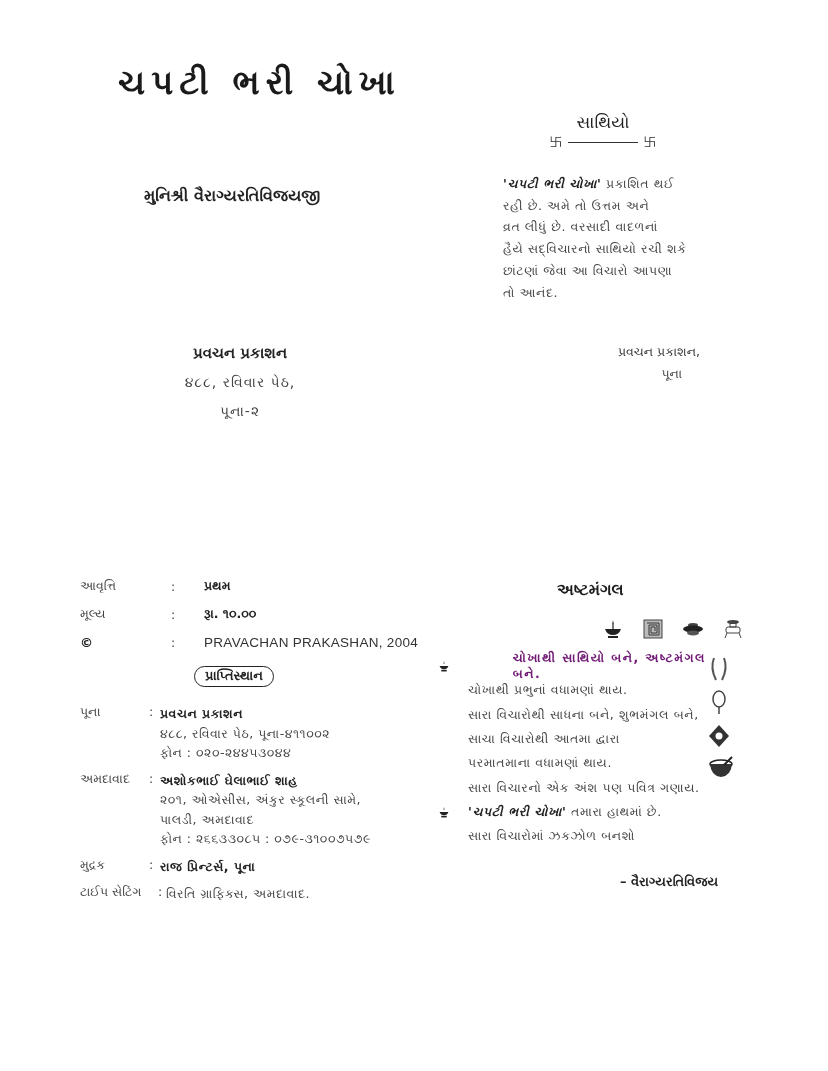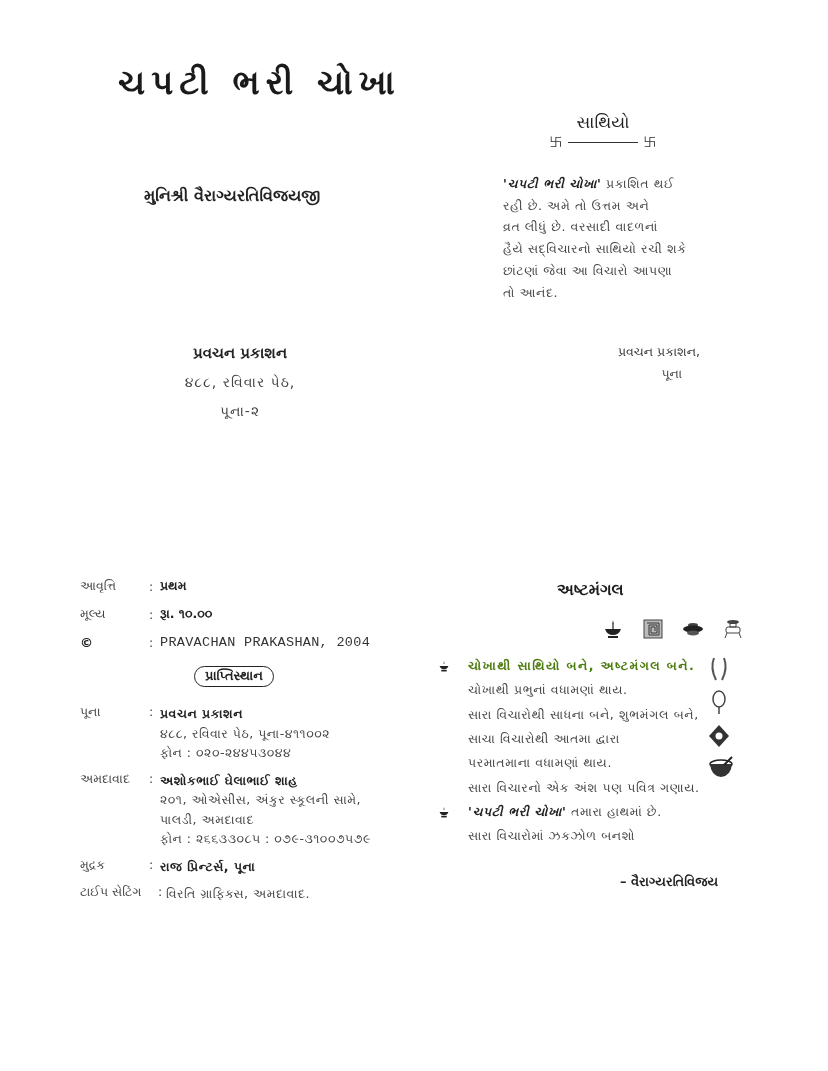--- a/index.html
+++ b/index.html
@@ -25,26 +25,26 @@
       left: 503px; top: 173px; width: 208px; font-size: 12.5px; line-height: 21.7px;
       color: #444; text-align: justify; letter-spacing: 0.6px;
     }
     .sathiyo-body .indent { display: inline-block; width: 26px; }
     .sathiyo-body i { font-weight: bold; color: #222; }
     .sathiyo-sign { left: 560px; top: 344px; width: 140px; text-align: right; font-size: 12.5px; color: #333; }
     .sathiyo-sign .org { font-weight: normal; }
     .sathiyo-sign .city { margin-top: 6px; padding-right: 18px; color: #444; }
 
     .meta { left: 80px; top: 572px; width: 340px; font-size: 12.5px; color: #444; }
-    .meta-row { display: flex; height: 28px; align-items: center; }
+    .meta-row { display: flex; height: 28px; align-items: center; gap: 22px; }
     .meta-row .k { width: 62px; }
     .meta-row .c { width: 18px; text-align: center; }
     .meta-row .v { color: #333; }
     .meta-row .v.bold { font-weight: bold; color: #222; text-align: right; }
-    .meta-row .v.roman { font-family: Liberation Mono, monospace; font-size: 13.5px; color: #333; letter-spacing: 0.3px; }
+    .meta-row .v.roman { font-family: Liberation Sans, sans-serif; font-size: 13.5px; color: #333; letter-spacing: 0.3px; }
     .copy-icon { font-weight: bold; font-size: 13px; color: #222; }
     .avail-badge {
       left: 194px; top: 666px; border: 1.5px solid #222; border-radius: 14px;
       padding: 2px 10px; font-size: 13px; font-weight: bold; color: #222; font-family: Liberation Mono, monospace;
     }
 
     .dist { left: 80px; top: 704px; width: 360px; font-size: 12.5px; color: #444; }
     .dist-entry { display: flex; margin-bottom: 8px; }
     .dist-entry .k { width: 62px; }
     .dist-entry .c { width: 18px; text-align: center; }
@@ -52,21 +52,21 @@
     .dist-entry .lines .bold { font-weight: bold; color: #222; }
 
     .ashta-title { left: 557px; top: 580px; font-size: 16px; font-weight: bold; color: #1e1e1e; }
     .icon-row { left: 602px; top: 618px; display: flex; gap: 18px; }
     .sym { width: 22px; height: 22px; position: relative; }
     .side-icons { left: 708px; top: 656px; display: flex; flex-direction: column; gap: 8px; }
 
     .poem { left: 438px; top: 654px; width: 300px; font-size: 12.5px; color: #444; }
     .poem-line { height: 24.3px; display: flex; align-items: center; letter-spacing: 0.6px; }
     .poem-line .bullet { width: 30px; display: flex; justify-content: flex-start; }
-    .poem-line.bold { font-weight: bold; color: #4d7c0f; letter-spacing: 1.4px; }
+    .poem-line.bold { font-weight: bold; color: #701a75; letter-spacing: 1.4px; gap: 45px; }
     .poem-line i { font-weight: bold; color: #222; }
     .poem-sign { left: 620px; top: 874px; font-size: 13px; font-weight: bold; color: #222; }
   </style>
 </head>
 <body>
 
 <div class="abs title">ચપટી ભરી ચોખા</div>
 <div class="abs author">મુનિશ્રી વૈરાગ્યરતિવિજયજી</div>
 
 <div class="abs pub-block">

